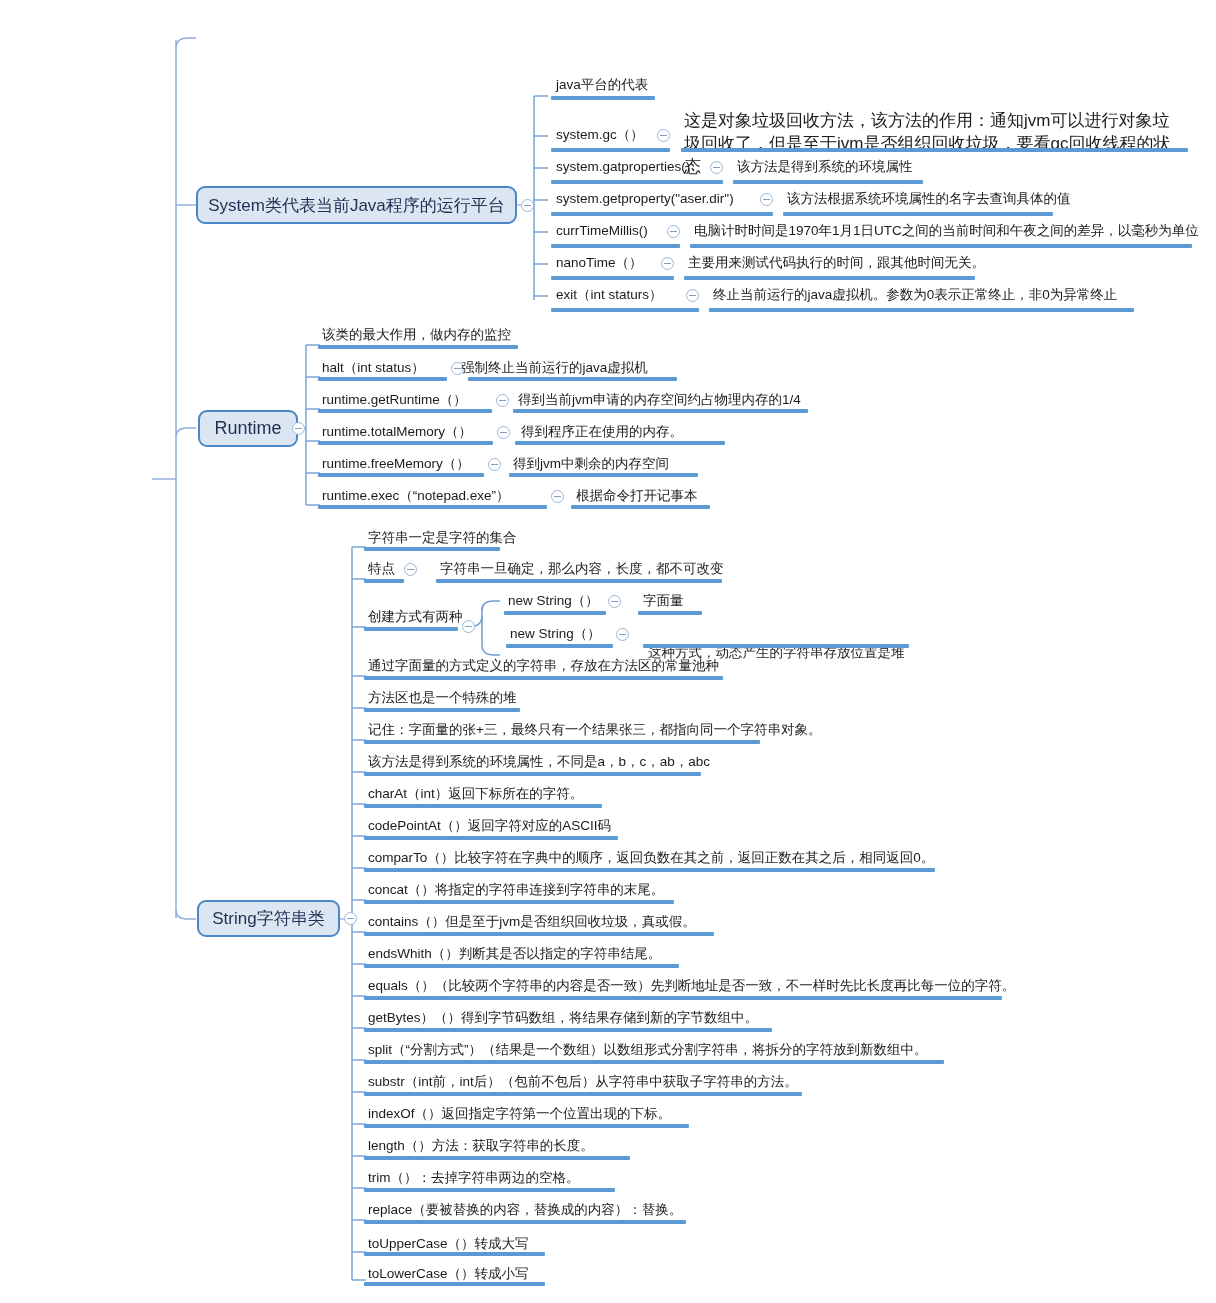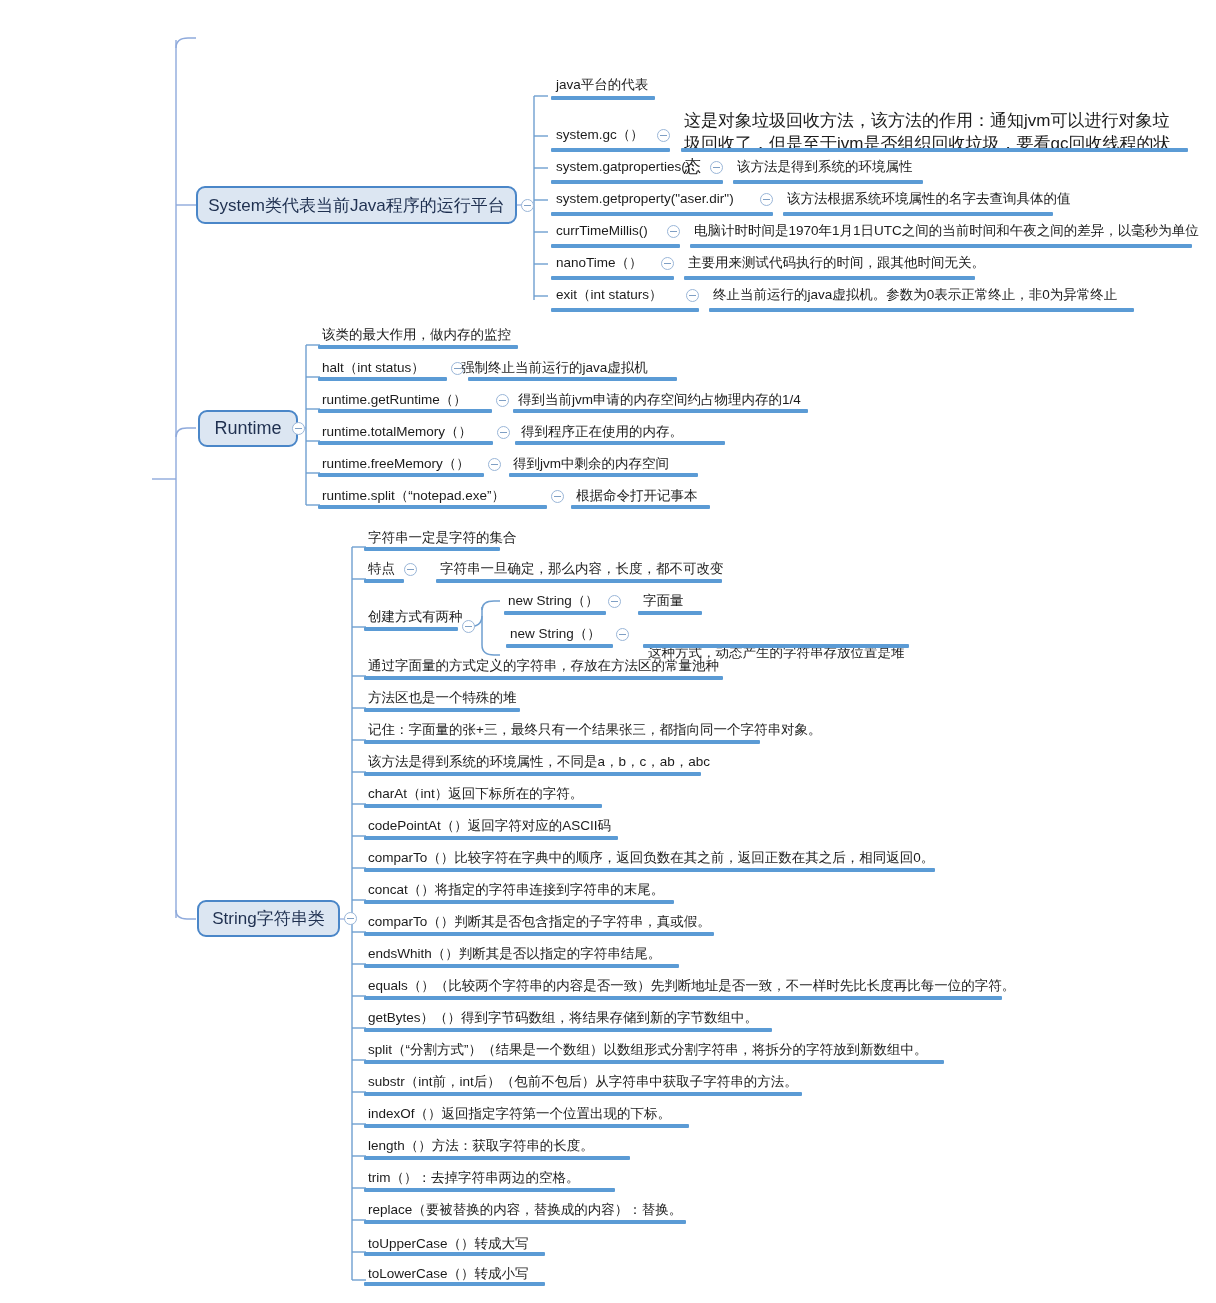--- a/index.html
+++ b/index.html
@@ -268,21 +268,21 @@
     <span class="txt">runtime.freeMemory（）</span>
   </div>
   <div class="cminus" style="left:488px;top:458px;"></div>
   <div class="leaf" style="left:513px;top:456px;">
     <span class="txt">得到jvm中剩余的内存空间</span>
   </div>
   <div class="bar" style="left:318px;top:473px;width:166px;"></div>
   <div class="bar" style="left:509px;top:473px;width:189px;"></div>
 
   <div class="leaf" style="left:322px;top:488px;">
-    <span class="txt">runtime.split（“notepad.exe”）</span>
+    <span class="txt">runtime.exec（“notepad.exe”）</span>
   </div>
   <div class="cminus" style="left:551px;top:490px;"></div>
   <div class="leaf" style="left:576px;top:488px;">
     <span class="txt">根据命令打开记事本</span>
   </div>
   <div class="bar" style="left:318px;top:505px;width:229px;"></div>
   <div class="bar" style="left:571px;top:505px;width:139px;"></div>
 
   <div class="node-box node-l1" style="left:197px;top:900px;width:143px;height:37px;font-size:17px;">
     <span>String字符串类</span>
@@ -364,21 +364,21 @@
     <span class="txt">comparTo（）比较字符在字典中的顺序，返回负数在其之前，返回正数在其之后，相同返回0。</span>
   </div>
   <div class="bar" style="left:364px;top:868px;width:571px;"></div>
 
   <div class="leaf" style="left:368px;top:882px;">
     <span class="txt">concat（）将指定的字符串连接到字符串的末尾。</span>
   </div>
   <div class="bar" style="left:364px;top:900px;width:310px;"></div>
 
   <div class="leaf" style="left:368px;top:914px;">
-    <span class="txt">comparTo（）判断其是否包含指定的子字符串，真或假。</span>
+    <span class="txt">contains（）但是至于jvm是否组织回收垃圾，真或假。</span>
   </div>
   <div class="bar" style="left:364px;top:932px;width:350px;"></div>
 
   <div class="leaf" style="left:368px;top:946px;">
     <span class="txt">endsWhith（）判断其是否以指定的字符串结尾。</span>
   </div>
   <div class="bar" style="left:364px;top:964px;width:315px;"></div>
 
   <div class="leaf" style="left:368px;top:978px;">
     <span class="txt">equals（）（比较两个字符串的内容是否一致）先判断地址是否一致，不一样时先比长度再比每一位的字符。</span>

